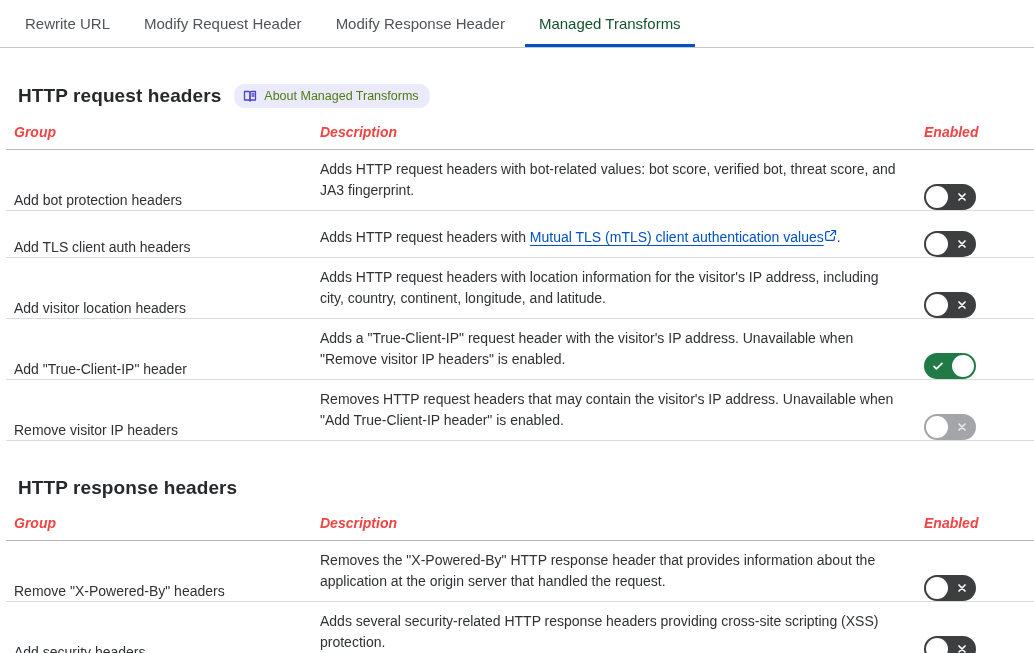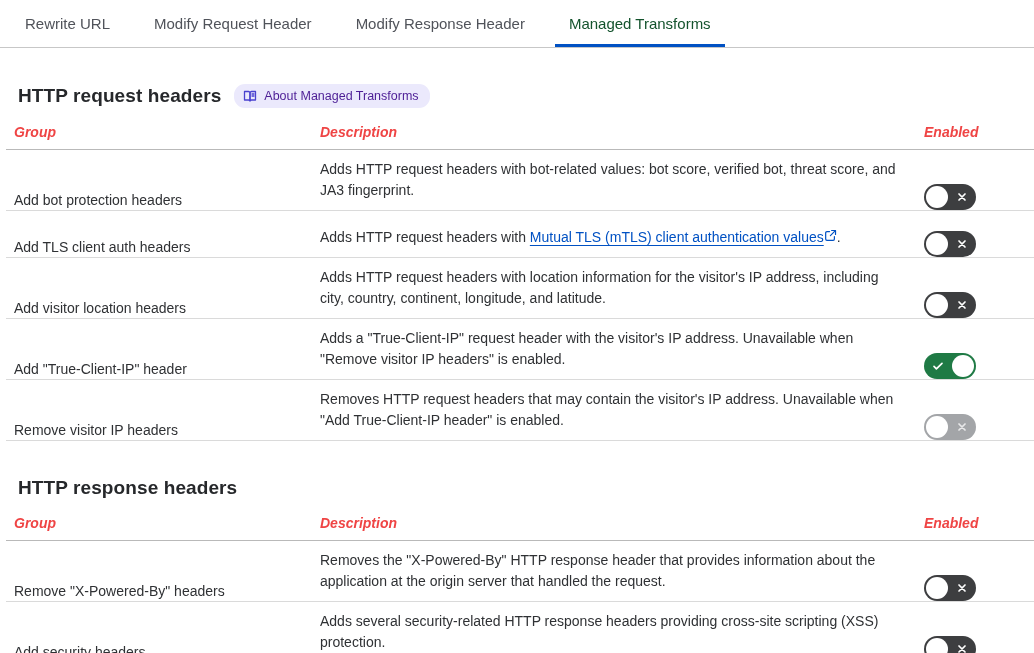--- a/index.html
+++ b/index.html
@@ -6,21 +6,21 @@
   body {
     width:1034px; height:653px; overflow:hidden;
     font-family:"Liberation Sans", sans-serif;
     color:#303236; -webkit-font-smoothing:antialiased;
   }
 
   
   .tabs {
     display:flex; align-items:stretch; height:48px;
     border-bottom:1px solid #c7c7c7;
-    padding-left:11px; gap:16px; box-sizing:border-box;
+    padding-left:11px; gap:6px; box-sizing:border-box;
   }
   .tab {
     display:flex; align-items:center;
     padding:3px 14px 0 14px;
     font-size:15px; color:#50535a; cursor:pointer;
     border-bottom:3px solid transparent; white-space:nowrap;
   }
   .tab.active { color:#14532d; border-bottom-color:#0051c3; font-weight:500; }
 
   
@@ -29,21 +29,21 @@
   .section-head {
     display:flex; align-items:center; gap:13px;
     margin:36px 0 8px 12px; padding-left:0;
   }
   .section-title {
     font-size:19px; font-weight:bold; color:#26282b;
     margin:0; letter-spacing:.1px;
   }
   .badge {
     display:inline-flex; align-items:center; gap:7px;
-    background:#ebe9fc; color:#4c1d95;
+    background:#ebe9fc; color:#4d7c0f;
     font-size:12.5px; line-height:1;
     padding:5px 11px 5px 9px; border-radius:11px; cursor:pointer;
     white-space:nowrap;
   }
   .badge svg { display:block; }
 
   
   .thead {
     display:flex; 
     border-bottom:1px solid #b9b9b9;

